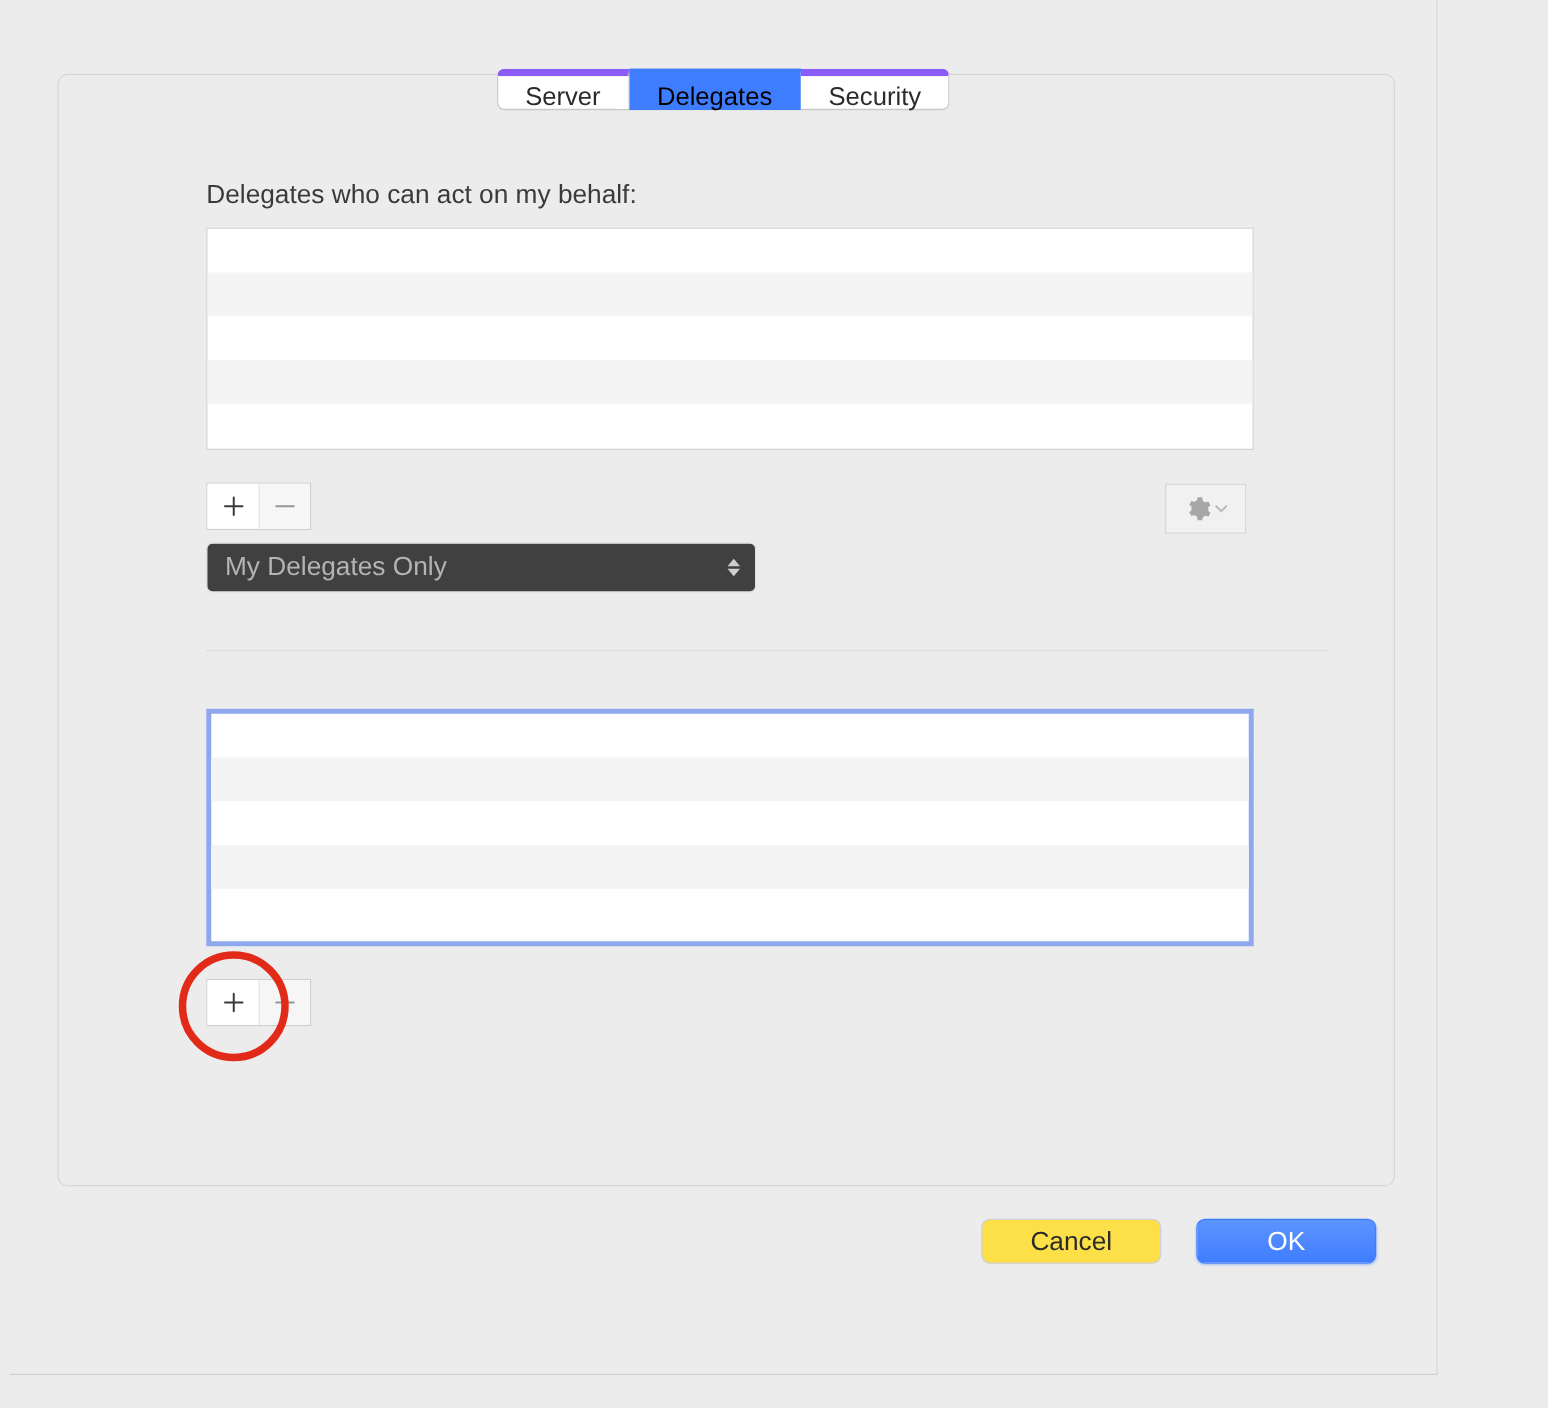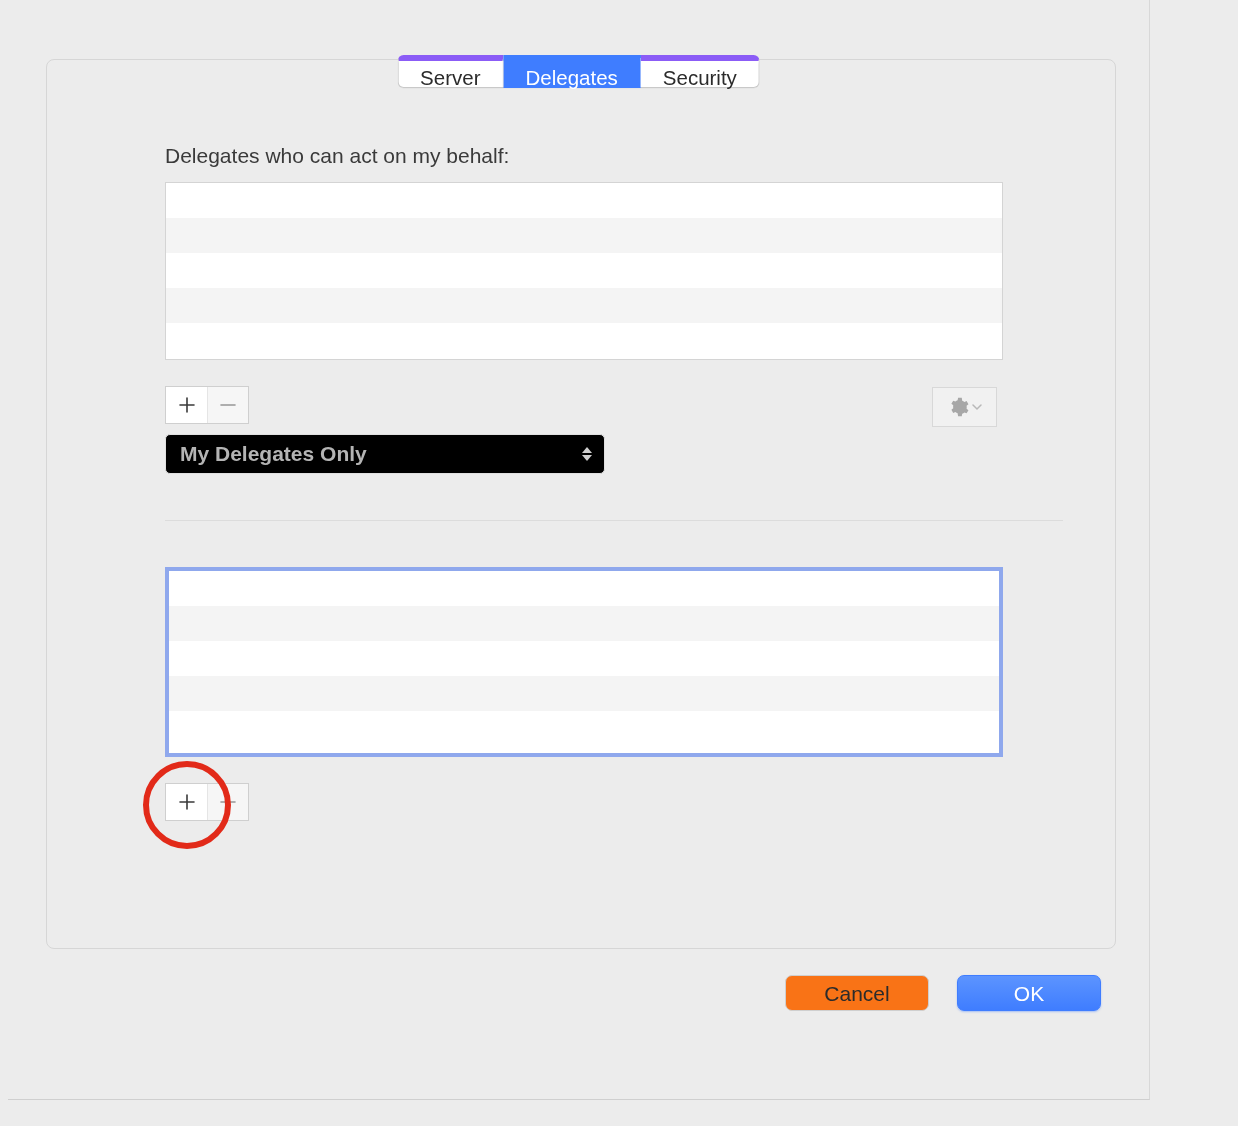--- a/index.html
+++ b/index.html
@@ -56,21 +56,21 @@
     border-top-left-radius: 6px;
     border-bottom-left-radius: 6px;
   }
   .seg-item:last-child {
     border-top-right-radius: 6px;
     border-bottom-right-radius: 6px;
   }
   .seg-item.active {
     background: #3f7dff;
     border-color: #3f7dff;
-    color: #ffffff;
+    color: #000000;
   }
 
   
   .group {
     position: absolute;
     left: 38px;
     top: 59px;
     width: 1070px;
     height: 890px;
     border: 1px solid #d6d6d6;
@@ -148,29 +148,28 @@
     color: #3a3a3a;
     margin-top: 16px;
   }
 
   .select {
     margin-top: 10px;
     width: 440px;
     height: 40px;
     border: 1px solid #e0e0e0;
     border-radius: 5px;
-    background: #000000;
+    background: #404040;
     display: flex;
     align-items: center;
     padding: 0 14px;
     box-sizing: border-box;
     color: #b4b4b4;
     font-size: 21px;
     position: relative;
-    font-weight: bold;
   }
   .select .stepper {
     position: absolute;
     right: 12px;
     top: 50%;
     transform: translateY(-50%);
     display: flex;
     flex-direction: column;
     gap: 2px;
   }
@@ -210,21 +209,21 @@
     height: 36px;
     border-radius: 7px;
     font-size: 21px;
     line-height: 36px;
     text-align: center;
     box-sizing: border-box;
     cursor: default;
     user-select: none;
   }
   .btn-cancel {
-    background: #f97316;
+    background: #fde047;
     border: 1px solid #cfcfcf;
     color: #2b2b2b;
   }
   .btn-ok {
     background: linear-gradient(#5c94ff, #3f7dff);
     border: 1px solid #3f7dff;
     color: #ffffff;
     box-shadow: 0 1px 2px rgba(63,125,255,.4);
   }
 </style>

